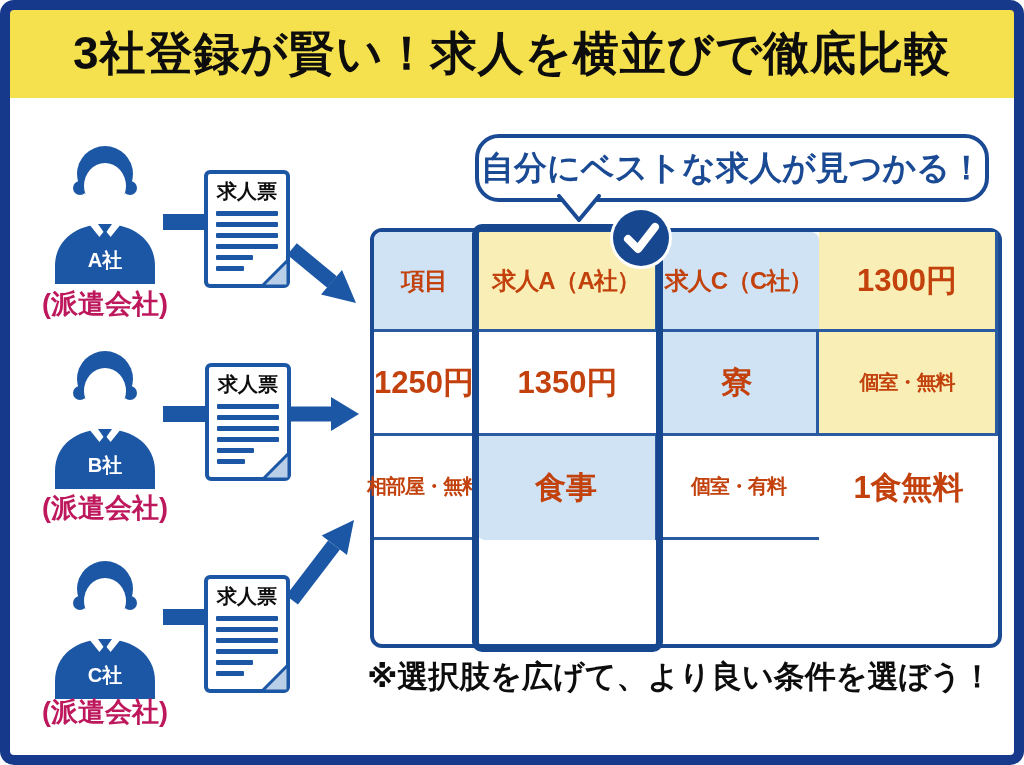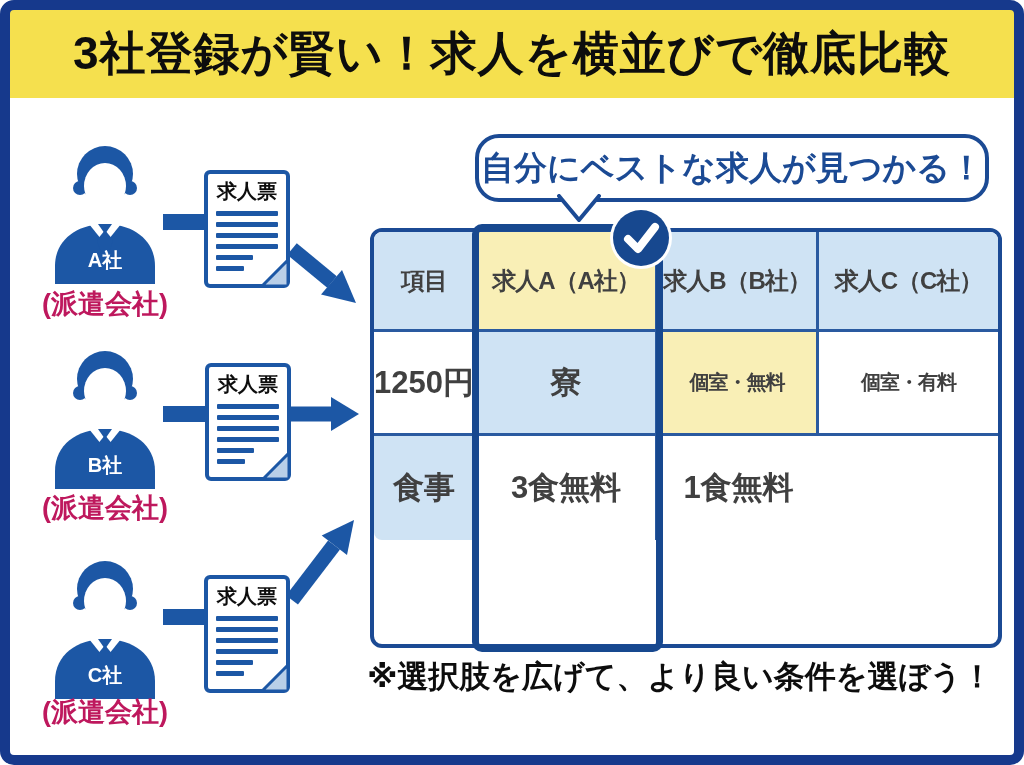--- a/index.html
+++ b/index.html
@@ -35,21 +35,21 @@
   .bubble-tail{position:absolute;left:78px;bottom:-24px;}
 
   .check{position:absolute;left:613px;top:210px;width:56px;height:56px;border-radius:50%;
     background:#17488f;box-shadow:0 0 0 3px #ffffff;z-index:7;display:flex;align-items:center;justify-content:center;}
 
   .table-wrap{position:absolute;left:370px;top:228px;width:632px;height:420px;z-index:3;}
   .grid{width:100%;height:100%;box-sizing:border-box;border:4px solid #1b4a94;border-radius:12px;
     display:grid;grid-template-columns:103px 181px 161px 179px;grid-template-rows:100px 104px 104px 104px;
     background:#ffffff;}
   .cell{display:flex;align-items:center;justify-content:center;box-sizing:border-box;
-    border-right:3px solid #2a5aa0;border-bottom:3px solid #2a5aa0;font-weight:bold;color:#404040;
+    border-right:3px solid #2a5aa0;border-bottom:3px solid #2a5aa0;font-weight:bold;color:#c2410c;
     font-size:31px;white-space:nowrap;}
   .cell.last-col{border-right:none;}
   .cell.last-row{border-bottom:none;}
   .c-blue{background:#cfe3f4;}
   .c-yellow{background:#f9efb6;}
   .c-white{background:#ffffff;}
   .hdr{font-size:24px;letter-spacing:-1px;}
   .tight{font-size:20px;letter-spacing:-1px;}
   .tl{border-top-left-radius:8px;}
   .tr{border-top-right-radius:8px;}
@@ -180,29 +180,30 @@
 <div class="check">
   <svg width="56" height="56">
     <path d="M15,29 L25,39 L42,17" fill="none" stroke="#ffffff" stroke-width="8" stroke-linecap="round" stroke-linejoin="round"></path>
   </svg>
 </div>
 
 <div class="table-wrap">
   <div class="grid">
     <div class="cell c-blue hdr tl">項目</div>
     <div class="cell c-yellow hdr">求人A（A社）</div>
-    <div class="cell c-blue hdr">求人B（B社）</div>
     <div class="cell c-blue hdr tr last-col">求人C（C社）</div>
 
+    <div class="cell c-yellow">1300円</div>
     <div class="cell c-white">1250円</div>
+    <div class="cell c-white last-col">1350円</div>
 
     <div class="cell c-blue">寮</div>
     <div class="cell c-yellow tight">個室・無料</div>
+    <div class="cell c-white tight">相部屋・無料</div>
+    <div class="cell c-blue bl last-row">食事</div>
+
     <div class="cell c-white tight last-col">個室・有料</div>
-
-    <div class="cell c-blue bl last-row">食事</div>
-    <div class="cell c-white last-row">3食無料</div>
     <div class="cell c-white br last-row last-col">1食無料</div>
   </div>
   <div class="hl"></div>
 </div>
 
 <div class="footnote">※選択肢を広げて、より良い条件を選ぼう！</div>
 
 </body></html>

